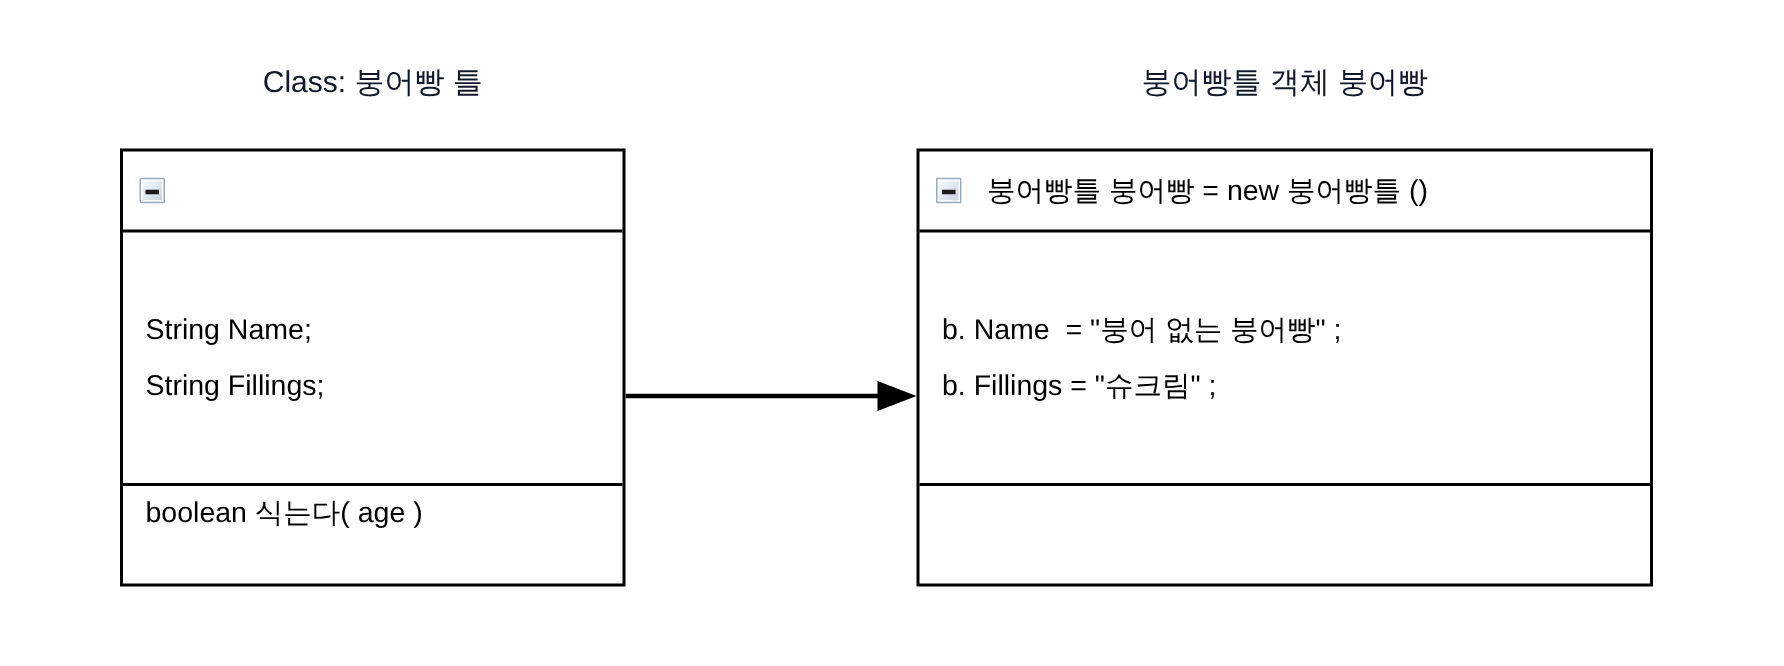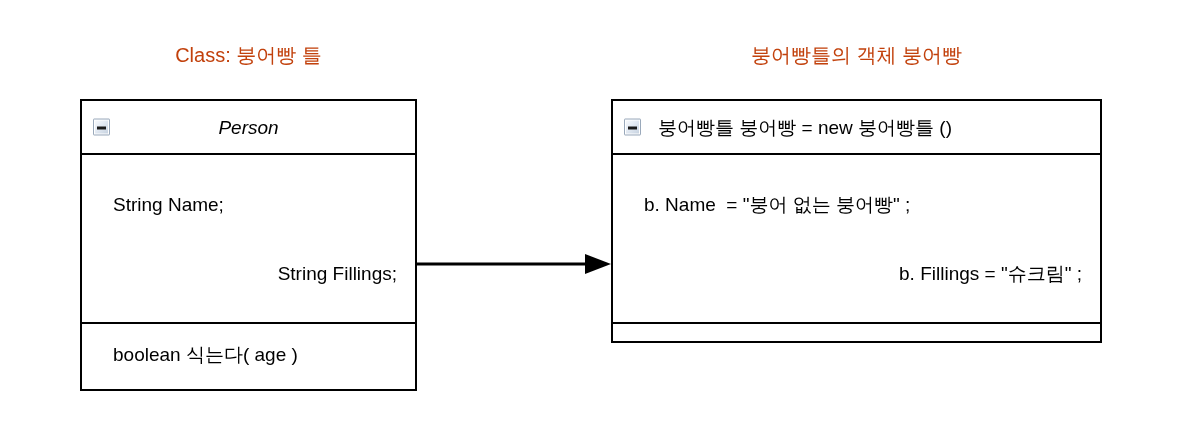--- a/index.html
+++ b/index.html
@@ -19,21 +19,21 @@
   .canvas {
     position: absolute;
     inset: 0;
   }
 
   
   .diagram-title {
     position: absolute;
     font-size: 20px;
     line-height: 26px;
-    color: #c2410c;
+    color: #0f172a;
     text-align: center;
     white-space: nowrap;
   }
   #class-title {
     left: 80px;
     top: 42px;
     width: 337px;
   }
   #object-title {
     left: 611px;
@@ -51,21 +51,21 @@
   #class-box {
     left: 80px;
     top: 99px;
     width: 337px;
     height: 292px;
   }
   #object-box {
     left: 611px;
     top: 99px;
     width: 491px;
-    height: 244px;
+    height: 292px;
   }
 
   .box-header {
     position: relative;
     height: 54px;
     border-bottom: 2px solid #000000;
     box-sizing: border-box;
     display: flex;
     align-items: center;
   }
@@ -81,34 +81,34 @@
     display: flex;
     flex-direction: column;
     justify-content: center;
     padding: 0 0 0 13px;
   }
   .methods-section {
     height: 65px;
     box-sizing: border-box;
     display: flex;
     flex-direction: column;
-    justify-content: flex-end;
+    justify-content: flex-start;
     padding: 0 0 0 13px;
   }
 
   .uml-line {
     font-size: 19px;
     line-height: 19px;
     color: #000000;
     white-space: pre;
-    margin: 18px;
+    margin: 2px;
     padding: 7px 0;
   }
   .attributes-section .uml-line:first-child { padding-top: 4px; }
-  .attributes-section .uml-line:last-child { padding-bottom: 4px; text-align: right; }
+  .attributes-section .uml-line:last-child { padding-bottom: 4px; }
 
   
   .collapse-icon {
     position: absolute;
     left: 11px;
     top: 50%;
     transform: translateY(-50%);
     width: 17px;
     height: 17px;
     box-sizing: border-box;
@@ -157,37 +157,36 @@
 </head>
 <body>
 
 <div class="canvas">
 
   <div class="diagram-title" id="class-title">Class: 붕어빵 틀</div>
 
   <div class="uml-box" id="class-box">
     <div class="box-header">
       <span class="collapse-icon"></span>
-      <span class="header-title">Person</span>
     </div>
     <div class="box-section attributes-section">
       <div class="uml-line">String Name;</div>
       <div class="uml-line">String Fillings;</div>
     </div>
     <div class="box-section methods-section">
       <div class="uml-line">boolean 식는다( age )</div>
     </div>
   </div>
 
   <svg id="relation-arrow" viewBox="0 0 194 32">
     <line x1="0" y1="16" x2="172" y2="16" stroke="#000000" stroke-width="3"></line>
     <polygon points="168,6 194,16 168,26" fill="#000000"></polygon>
   </svg>
 
-  <div class="diagram-title" id="object-title">붕어빵틀의 객체 붕어빵</div>
+  <div class="diagram-title" id="object-title">붕어빵틀 객체 붕어빵</div>
 
   <div class="uml-box" id="object-box">
     <div class="box-header">
       <span class="collapse-icon"></span>
       <span class="header-title plain">붕어빵틀 붕어빵 = new 붕어빵틀 ()</span>
     </div>
     <div class="box-section attributes-section">
       <div class="uml-line">b. Name  = "붕어 없는 붕어빵" ;</div>
       <div class="uml-line">b. Fillings = "슈크림" ;</div>
     </div>

